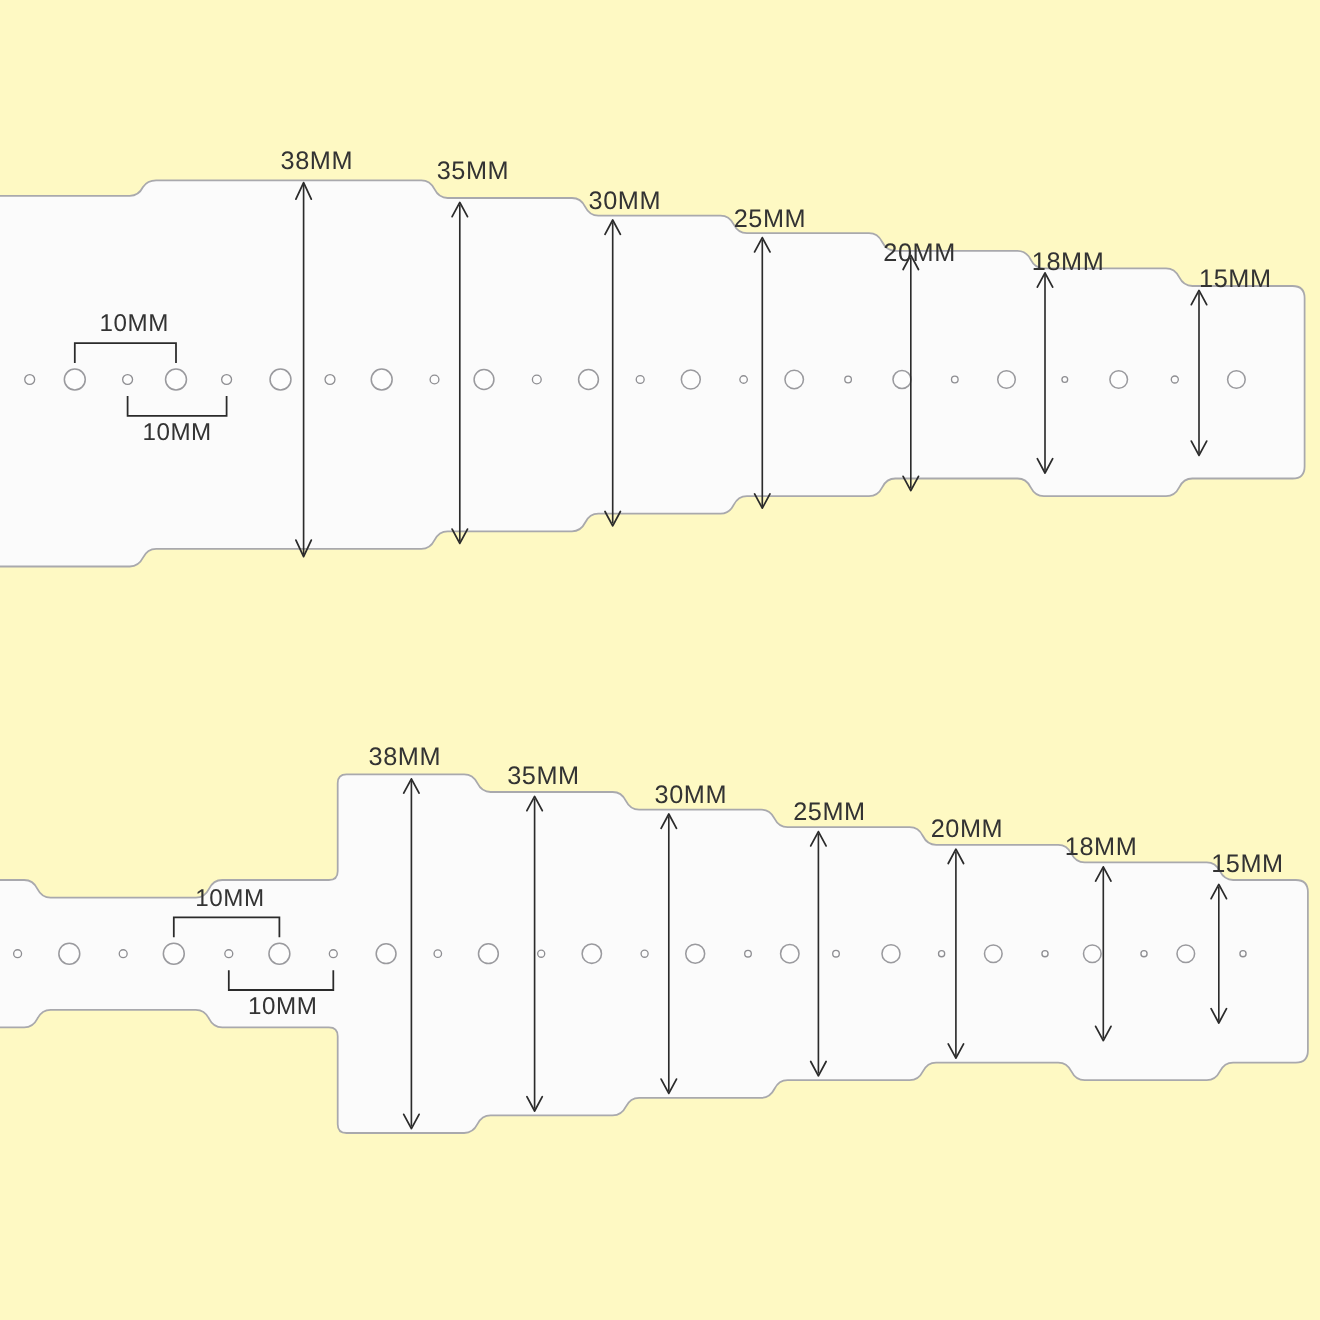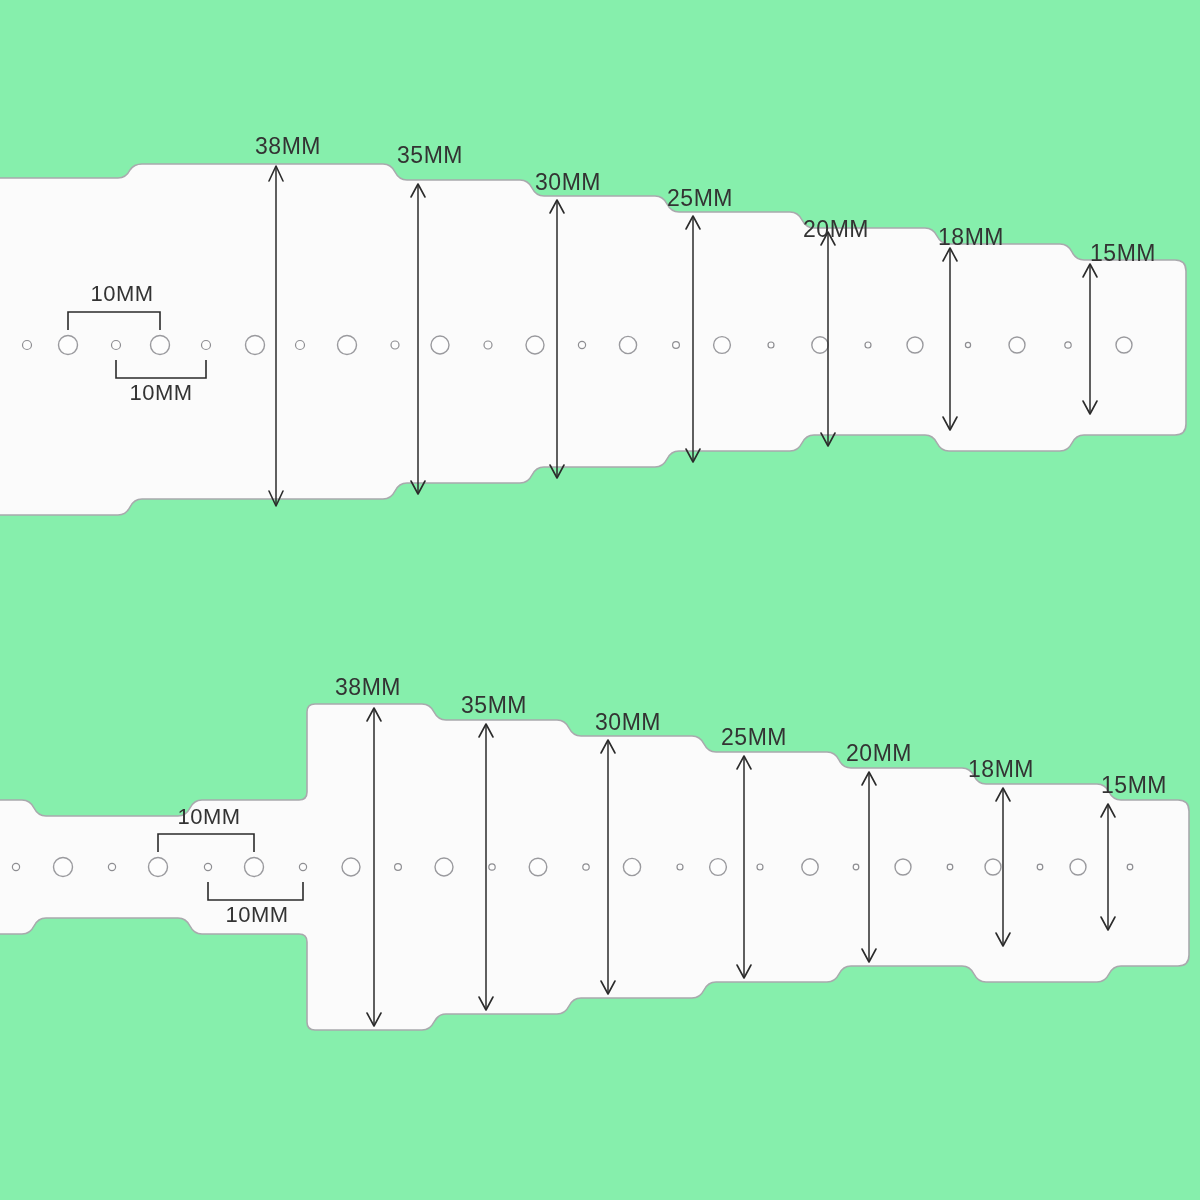--- a/index.html
+++ b/index.html
@@ -11,21 +11,21 @@
   body {
     width: 1200px;
     height: 1200px;
     font-family: "Liberation Sans", "DejaVu Sans", sans-serif;
     overflow: hidden;
   }
   #stage {
     position: relative;
     width: 1200px;
     height: 1200px;
-    background: #86efac;
+    background: #fef9c3;
   }
   svg.diagram {
     position: absolute;
     left: 0;
     display: block;
   }
   #diagram-top  { top: 0; }
   #diagram-bottom { top: 600px; }
 
   .plate-body {

